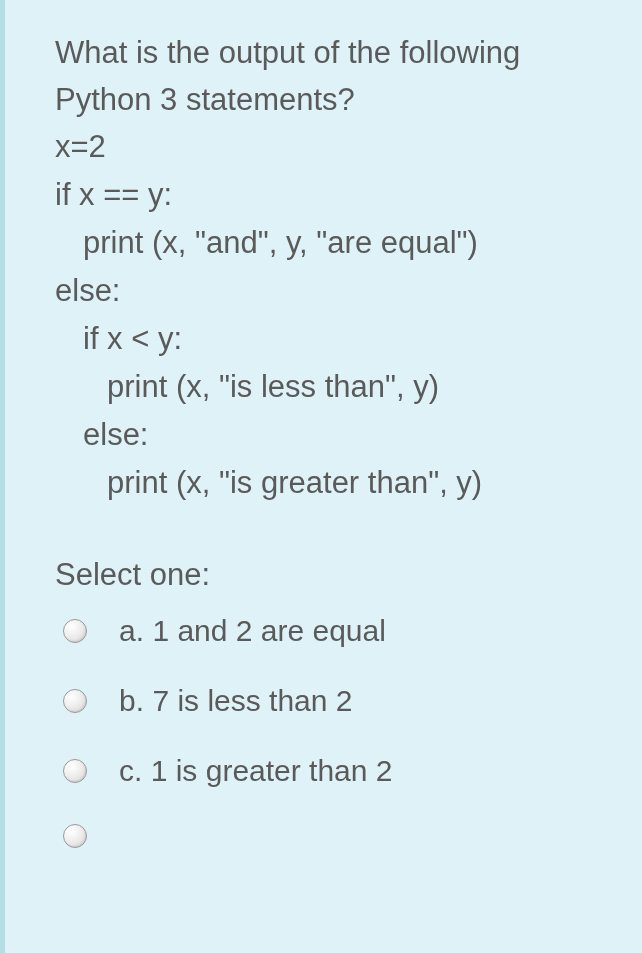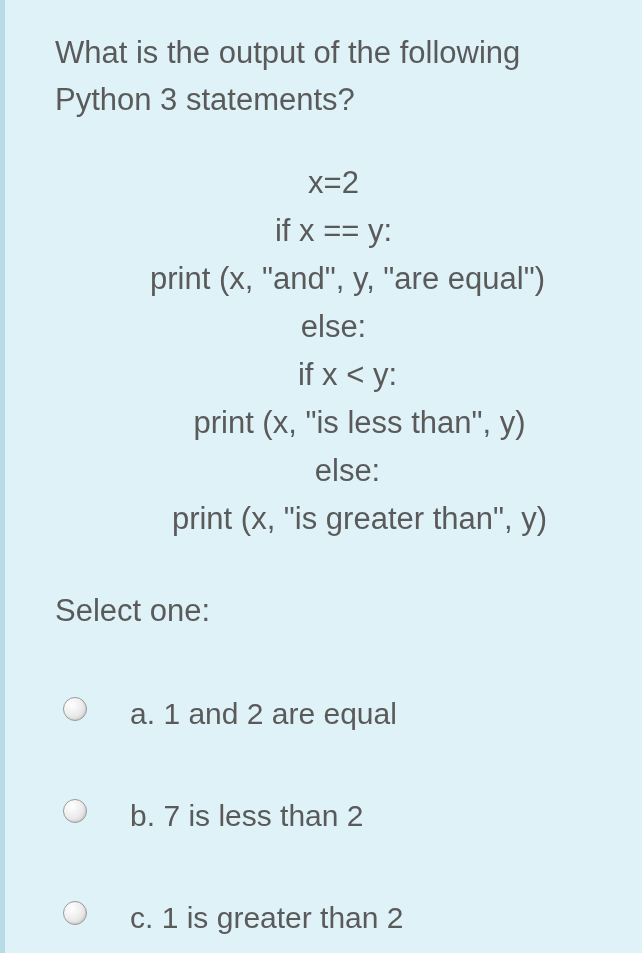--- a/index.html
+++ b/index.html
@@ -17,60 +17,58 @@
       background: #def2f8;
       border-left: 5px solid #b8dce6;
       padding: 30px 30px 30px 50px;
       min-height: 953px;
       width: 642px;
     }
     .question-text {
       font-size: 31px;
       color: #5a5a5a;
       line-height: 1.5;
-      margin-bottom: 36px;
       font-weight: 400;
     }
     .code-block {
       font-size: 31px;
       color: #5a5a5a;
       line-height: 1.55;
       margin-bottom: 50px;
       font-weight: 400;
     }
     .code-line {
       display: block;
       white-space: pre;
-      text-align: center;
     }
     .indent-1 {
       padding-left: 28px;
     }
     .indent-2 {
       padding-left: 52px;
     }
     .indent-3 {
       padding-left: 52px;
     }
     .select-label {
       font-size: 31px;
       color: #5a5a5a;
-      margin-bottom: 36px;
+      margin-bottom: 21px;
       font-weight: 400;
     }
     .options {
       display: flex;
       flex-direction: column;
       gap: 36px;
       padding-left: 8px;
     }
     .option {
       display: flex;
-      gap: 43px;
-      margin-top: 32px;
+      align-items: center;
+      gap: 32px;
     }
     .radio-button {
       width: 24px;
       height: 24px;
       border-radius: 50%;
       border: 1px solid #999;
       background: radial-gradient(circle at 35% 30%, #ffffff 0%, #f0f0f0 40%, #d5d5d5 100%);
       flex-shrink: 0;
       cursor: pointer;
       box-shadow: inset -1px -1px 2px rgba(0,0,0,0.1), inset 1px 1px 2px rgba(255,255,255,0.6);

